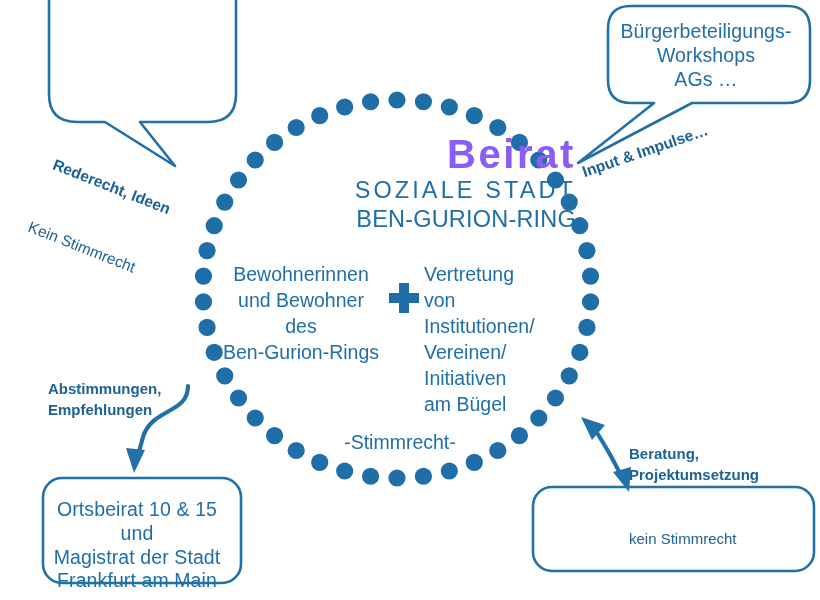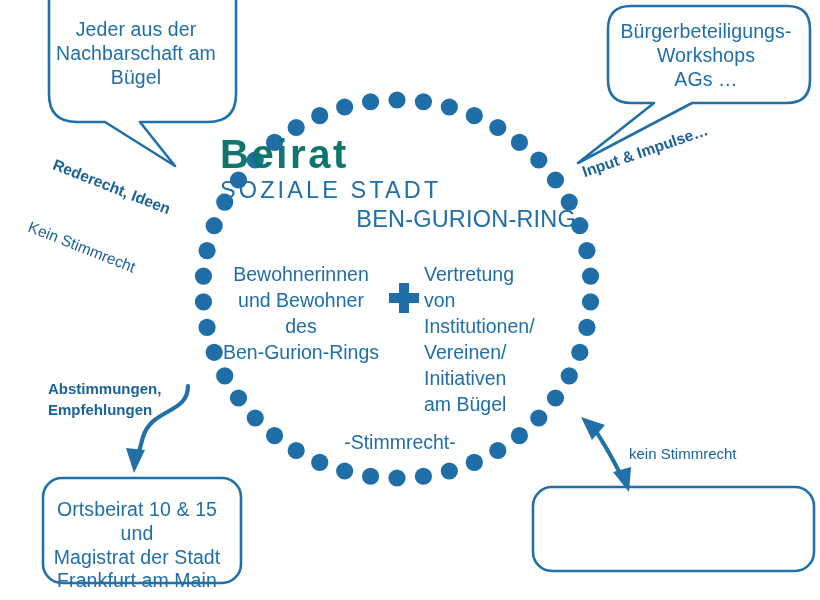--- a/index.html
+++ b/index.html
@@ -39,29 +39,29 @@
     letter-spacing: .1px;
   }
   #bubble-tl-text { left: 32px; top: 18px; width: 208px; }
   #bubble-tr-text { left: 600px; top: 20px; width: 212px; }
   #bubble-bl-text { left: 36px; top: 498px; width: 202px; }
   #bubble-br-text { left: 538px; top: 503px; width: 270px; }
 
   
   #center-title {
     left: 220px; top: 130px; width: 356px;
-    text-align: left;
+    text-align: right;
     font-size: 40px;
     font-weight: bold;
     letter-spacing: 2.6px;
-    color: #0f766e;
+    color: #8b5cf6;
   }
   #center-sub1 {
     left: 220px; top: 176px; width: 356px;
-    text-align: left;
+    text-align: right;
     font-size: 23.5px;
     letter-spacing: 3.1px;
     color: #1f6ea8;
   }
   #center-sub2 {
     left: 220px; top: 205px; width: 356px;
     text-align: right;
     font-size: 23.5px;
     letter-spacing: .2px;
     color: #1f6ea8;
@@ -208,23 +208,20 @@
       <path d="M 134,473 L 126,448 L 145,450 Z" fill="#2170a8"></path>
     </g>
 
     <g>
       <path d="M 594,428 C 606,447 615,462 622,478" fill="none" stroke="#2170a8" stroke-width="4.2" stroke-linecap="round"></path>
       <path d="M 581,417 L 605,425 L 592,440 Z" fill="#2170a8"></path>
       <path d="M 629,492 L 613,472 L 631,467 Z" fill="#2170a8"></path>
     </g>
   </svg>
 
-  <div class="txt bubble-text" id="bubble-tl-text">Jeder aus der
-Nachbarschaft am
-Bügel</div>
 
   <div class="txt bubble-text" id="bubble-tr-text">Bürgerbeteiligungs-
 Workshops
 AGs …</div>
 
   <div class="txt bubble-text" id="bubble-bl-text">Ortsbeirat 10 &amp; 15
 und
 Magistrat der Stadt
 Frankfurt am Main</div>
 
@@ -253,16 +250,18 @@
     <span class="b">Rederecht, Ideen</span>
     <span class="n">Kein Stimmrecht</span>
   </div>
 
   <div class="txt" id="lbl-tr">Input &amp; Impulse…</div>
 
   <div class="txt" id="lbl-bl">Abstimmungen,
 Empfehlungen</div>
 
   <div class="txt" id="lbl-br">
+    <span class="b">Beratung,
+Projektumsetzung</span>
     <span class="n">kein Stimmrecht</span>
   </div>
 
 </div>
 
 </body></html>

